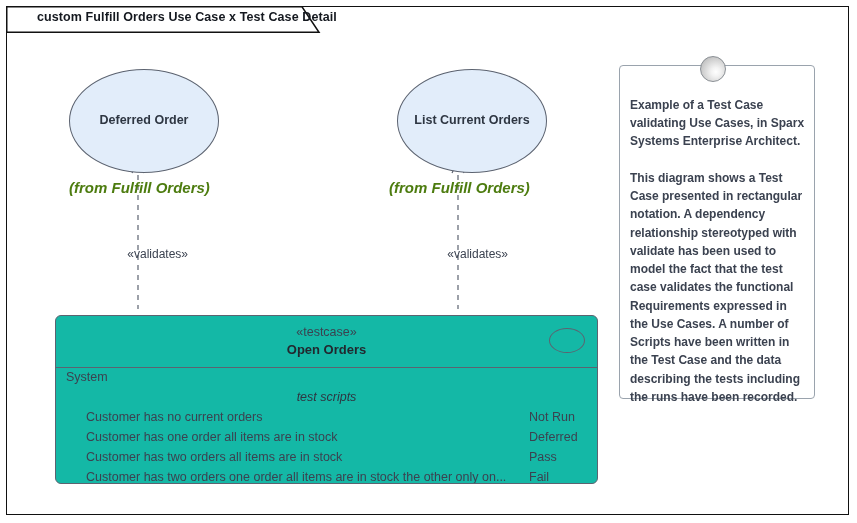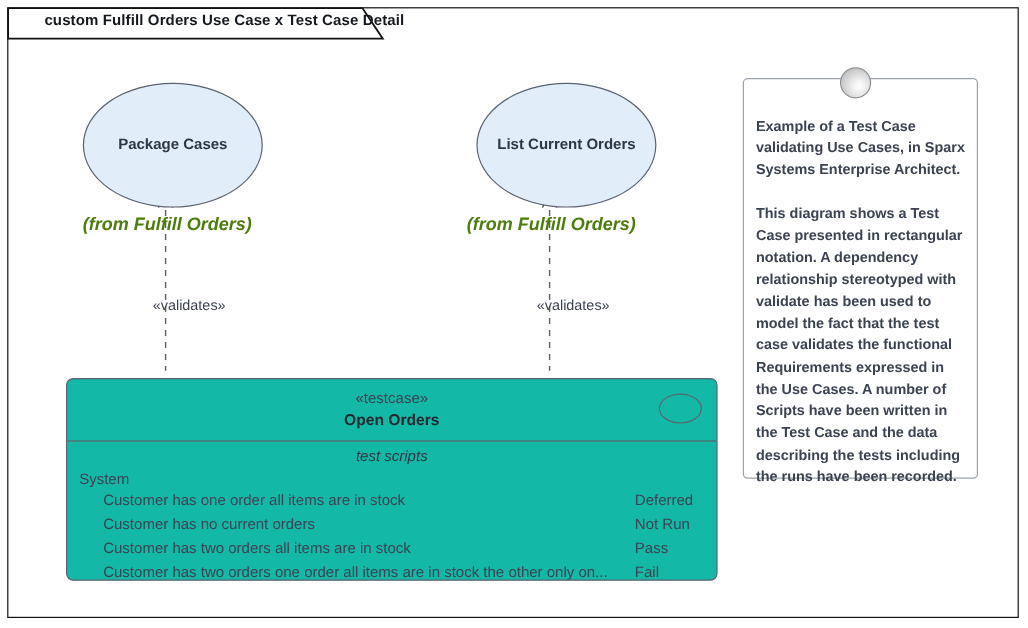--- a/index.html
+++ b/index.html
@@ -235,48 +235,48 @@
   <svg class="connector-svg" viewBox="0 0 843 509">
 
     <line class="dep-line" x1="131" y1="168" x2="131" y2="302"></line>
     <polyline class="dep-arrowhead" points="125,166 131,154 137,166"></polyline>
 
     <line class="dep-line" x1="451" y1="168" x2="451" y2="302"></line>
     <polyline class="dep-arrowhead" points="445,166 451,154 457,166"></polyline>
   </svg>
 
   <div class="usecase" id="usecase-package-order">
-    <div class="usecase-label">Package Cases</div>
+    <div class="usecase-label">Deferred Order</div>
   </div>
   <div class="usecase-from" id="from-package-order">(from Fulfill Orders)</div>
 
   <div class="usecase" id="usecase-list-current-orders">
     <div class="usecase-label">List Current Orders</div>
   </div>
   <div class="usecase-from" id="from-list-current-orders">(from Fulfill Orders)</div>
 
   <div class="conn-label" id="validates-label-left">«validates»</div>
   <div class="conn-label" id="validates-label-right">«validates»</div>
 
   <div id="testcase-element">
     <div id="testcase-header">
       <div id="testcase-stereotype">«testcase»</div>
       <div id="testcase-name">Open Orders</div>
       <div id="usecase-icon"></div>
     </div>
+    <div id="testcase-group-name">System</div>
     <div id="testcase-compartment-label">test scripts</div>
-    <div id="testcase-group-name">System</div>
-
+
+    <div class="script-row">
+      <div class="script-name">Customer has no current orders</div>
+      <div class="script-status">Not Run</div>
+    </div>
     <div class="script-row">
       <div class="script-name">Customer has one order all items are in stock</div>
       <div class="script-status">Deferred</div>
-    </div>
-    <div class="script-row">
-      <div class="script-name">Customer has no current orders</div>
-      <div class="script-status">Not Run</div>
     </div>
     <div class="script-row">
       <div class="script-name">Customer has two orders all items are in stock</div>
       <div class="script-status">Pass</div>
     </div>
     <div class="script-row">
       <div class="script-name">Customer has two orders one order all items are in stock the other only on...</div>
       <div class="script-status">Fail</div>
     </div>
   </div>

